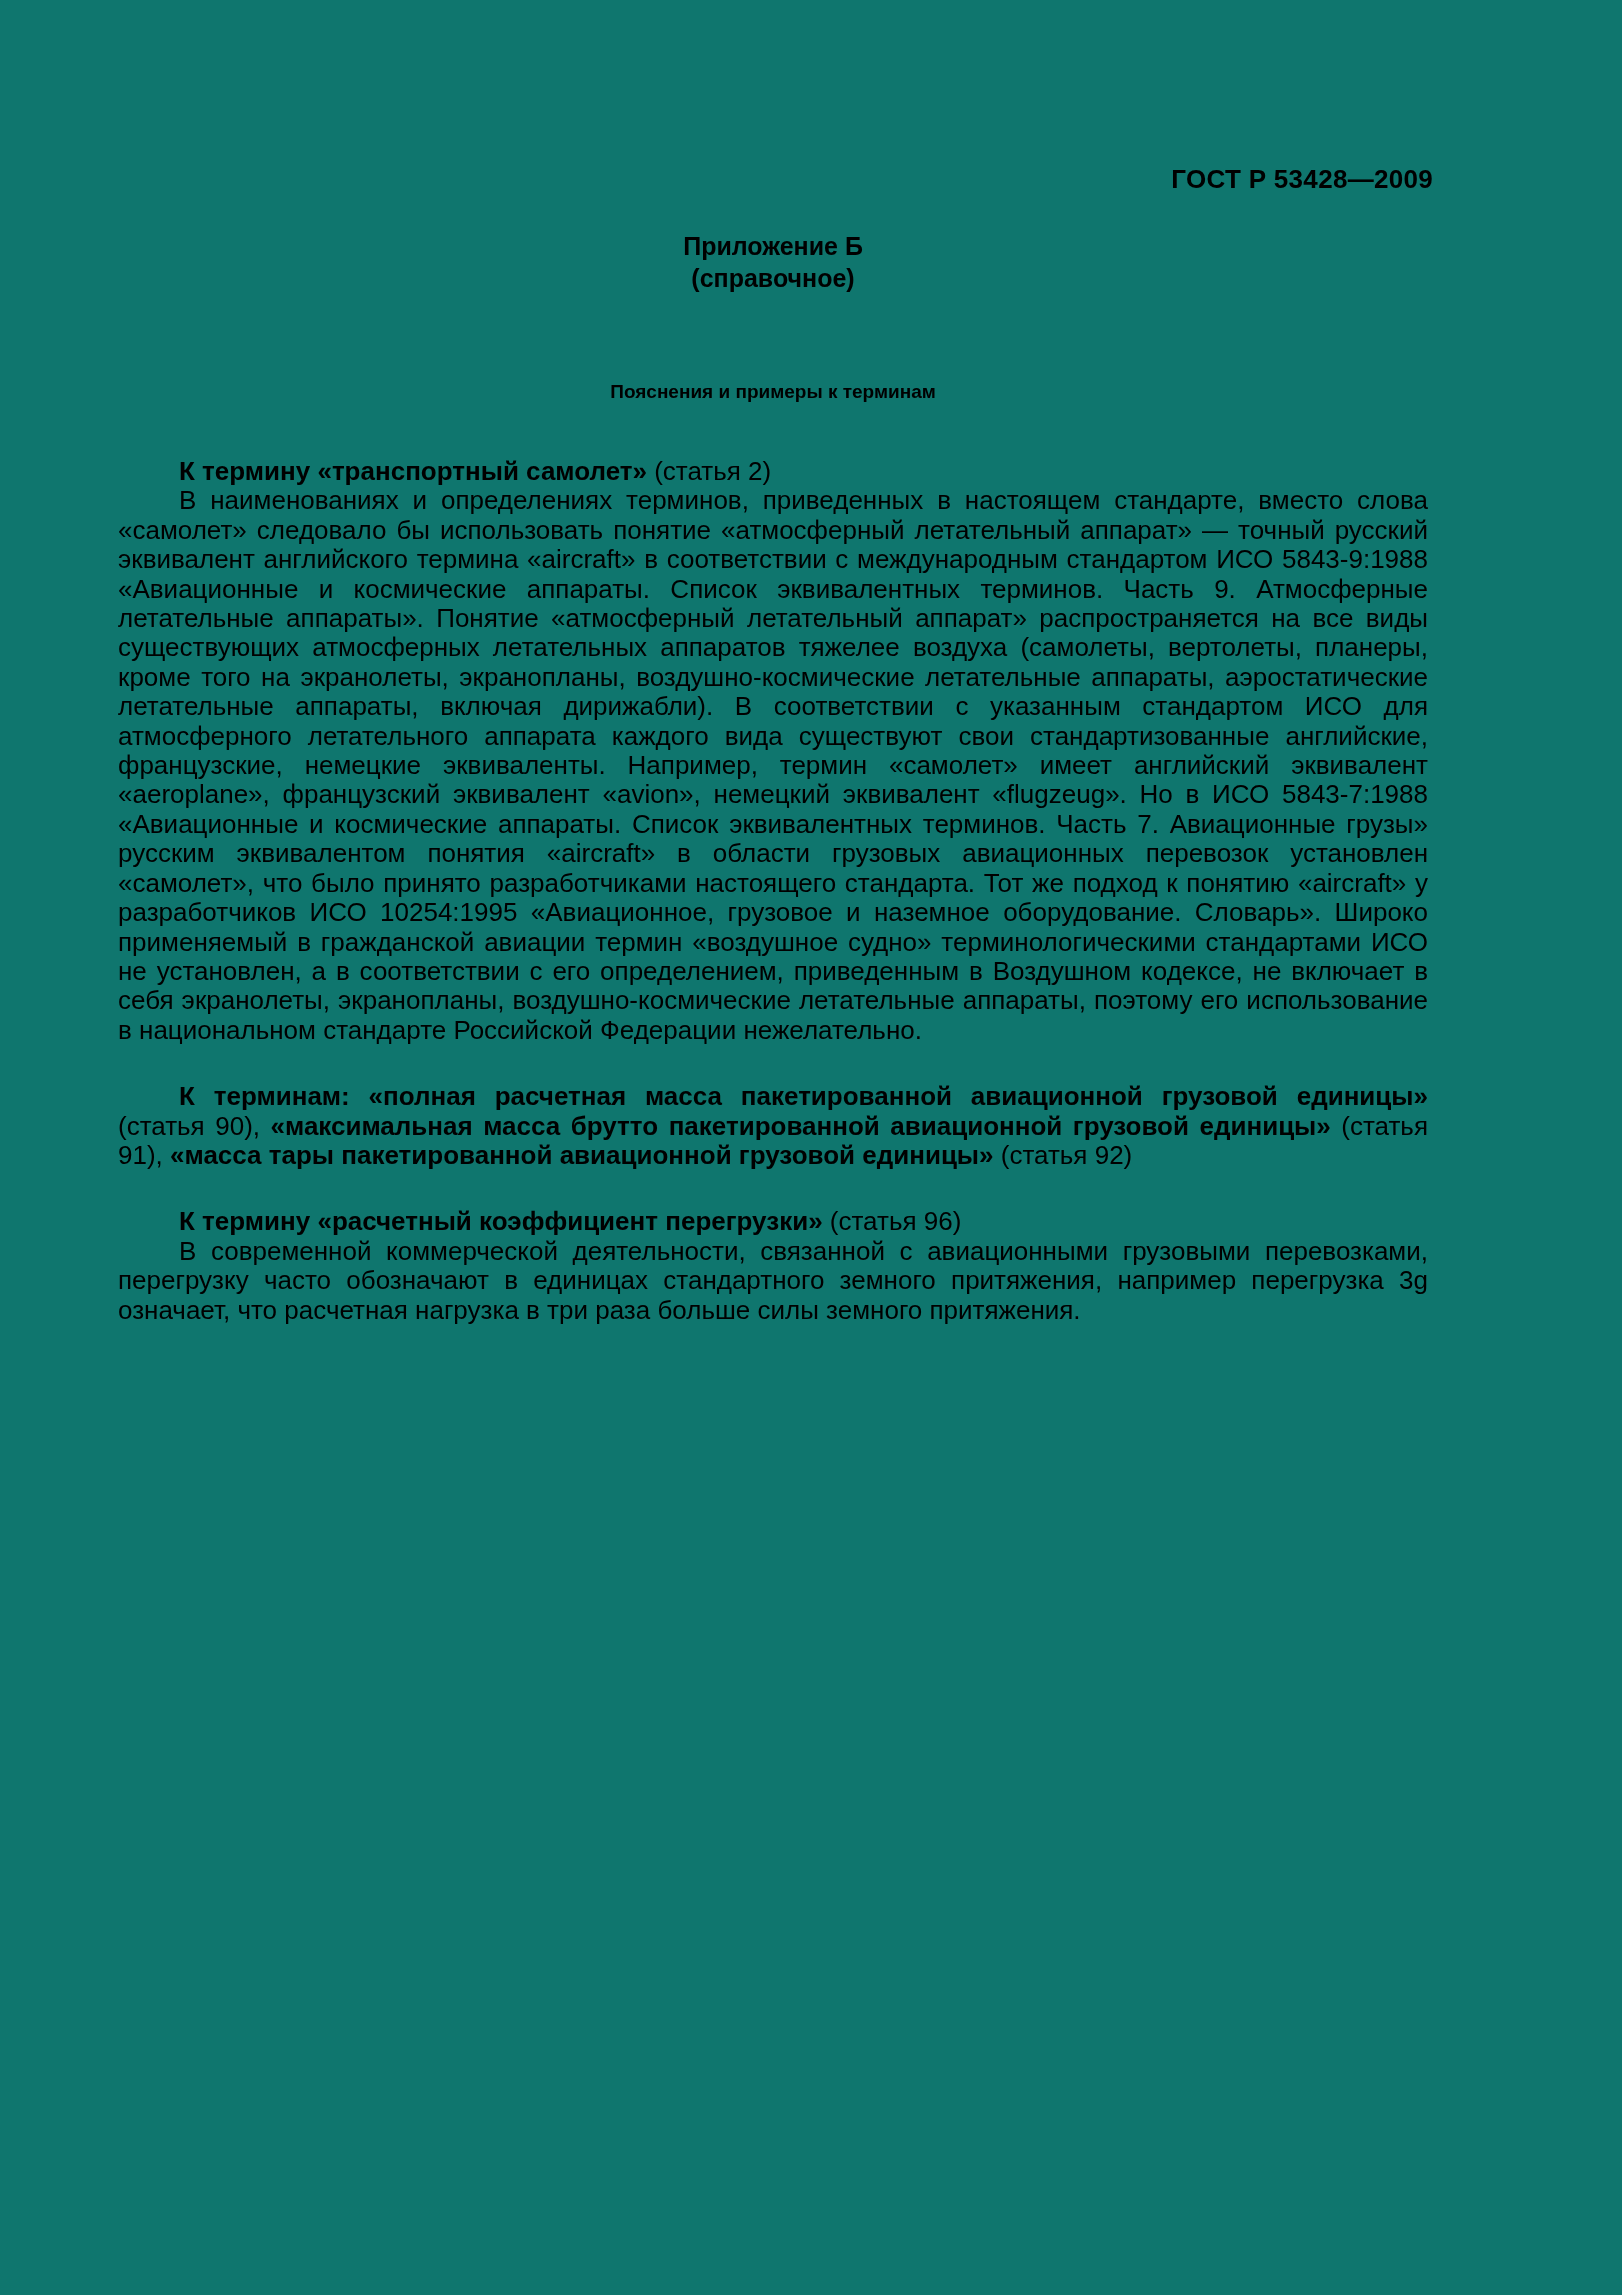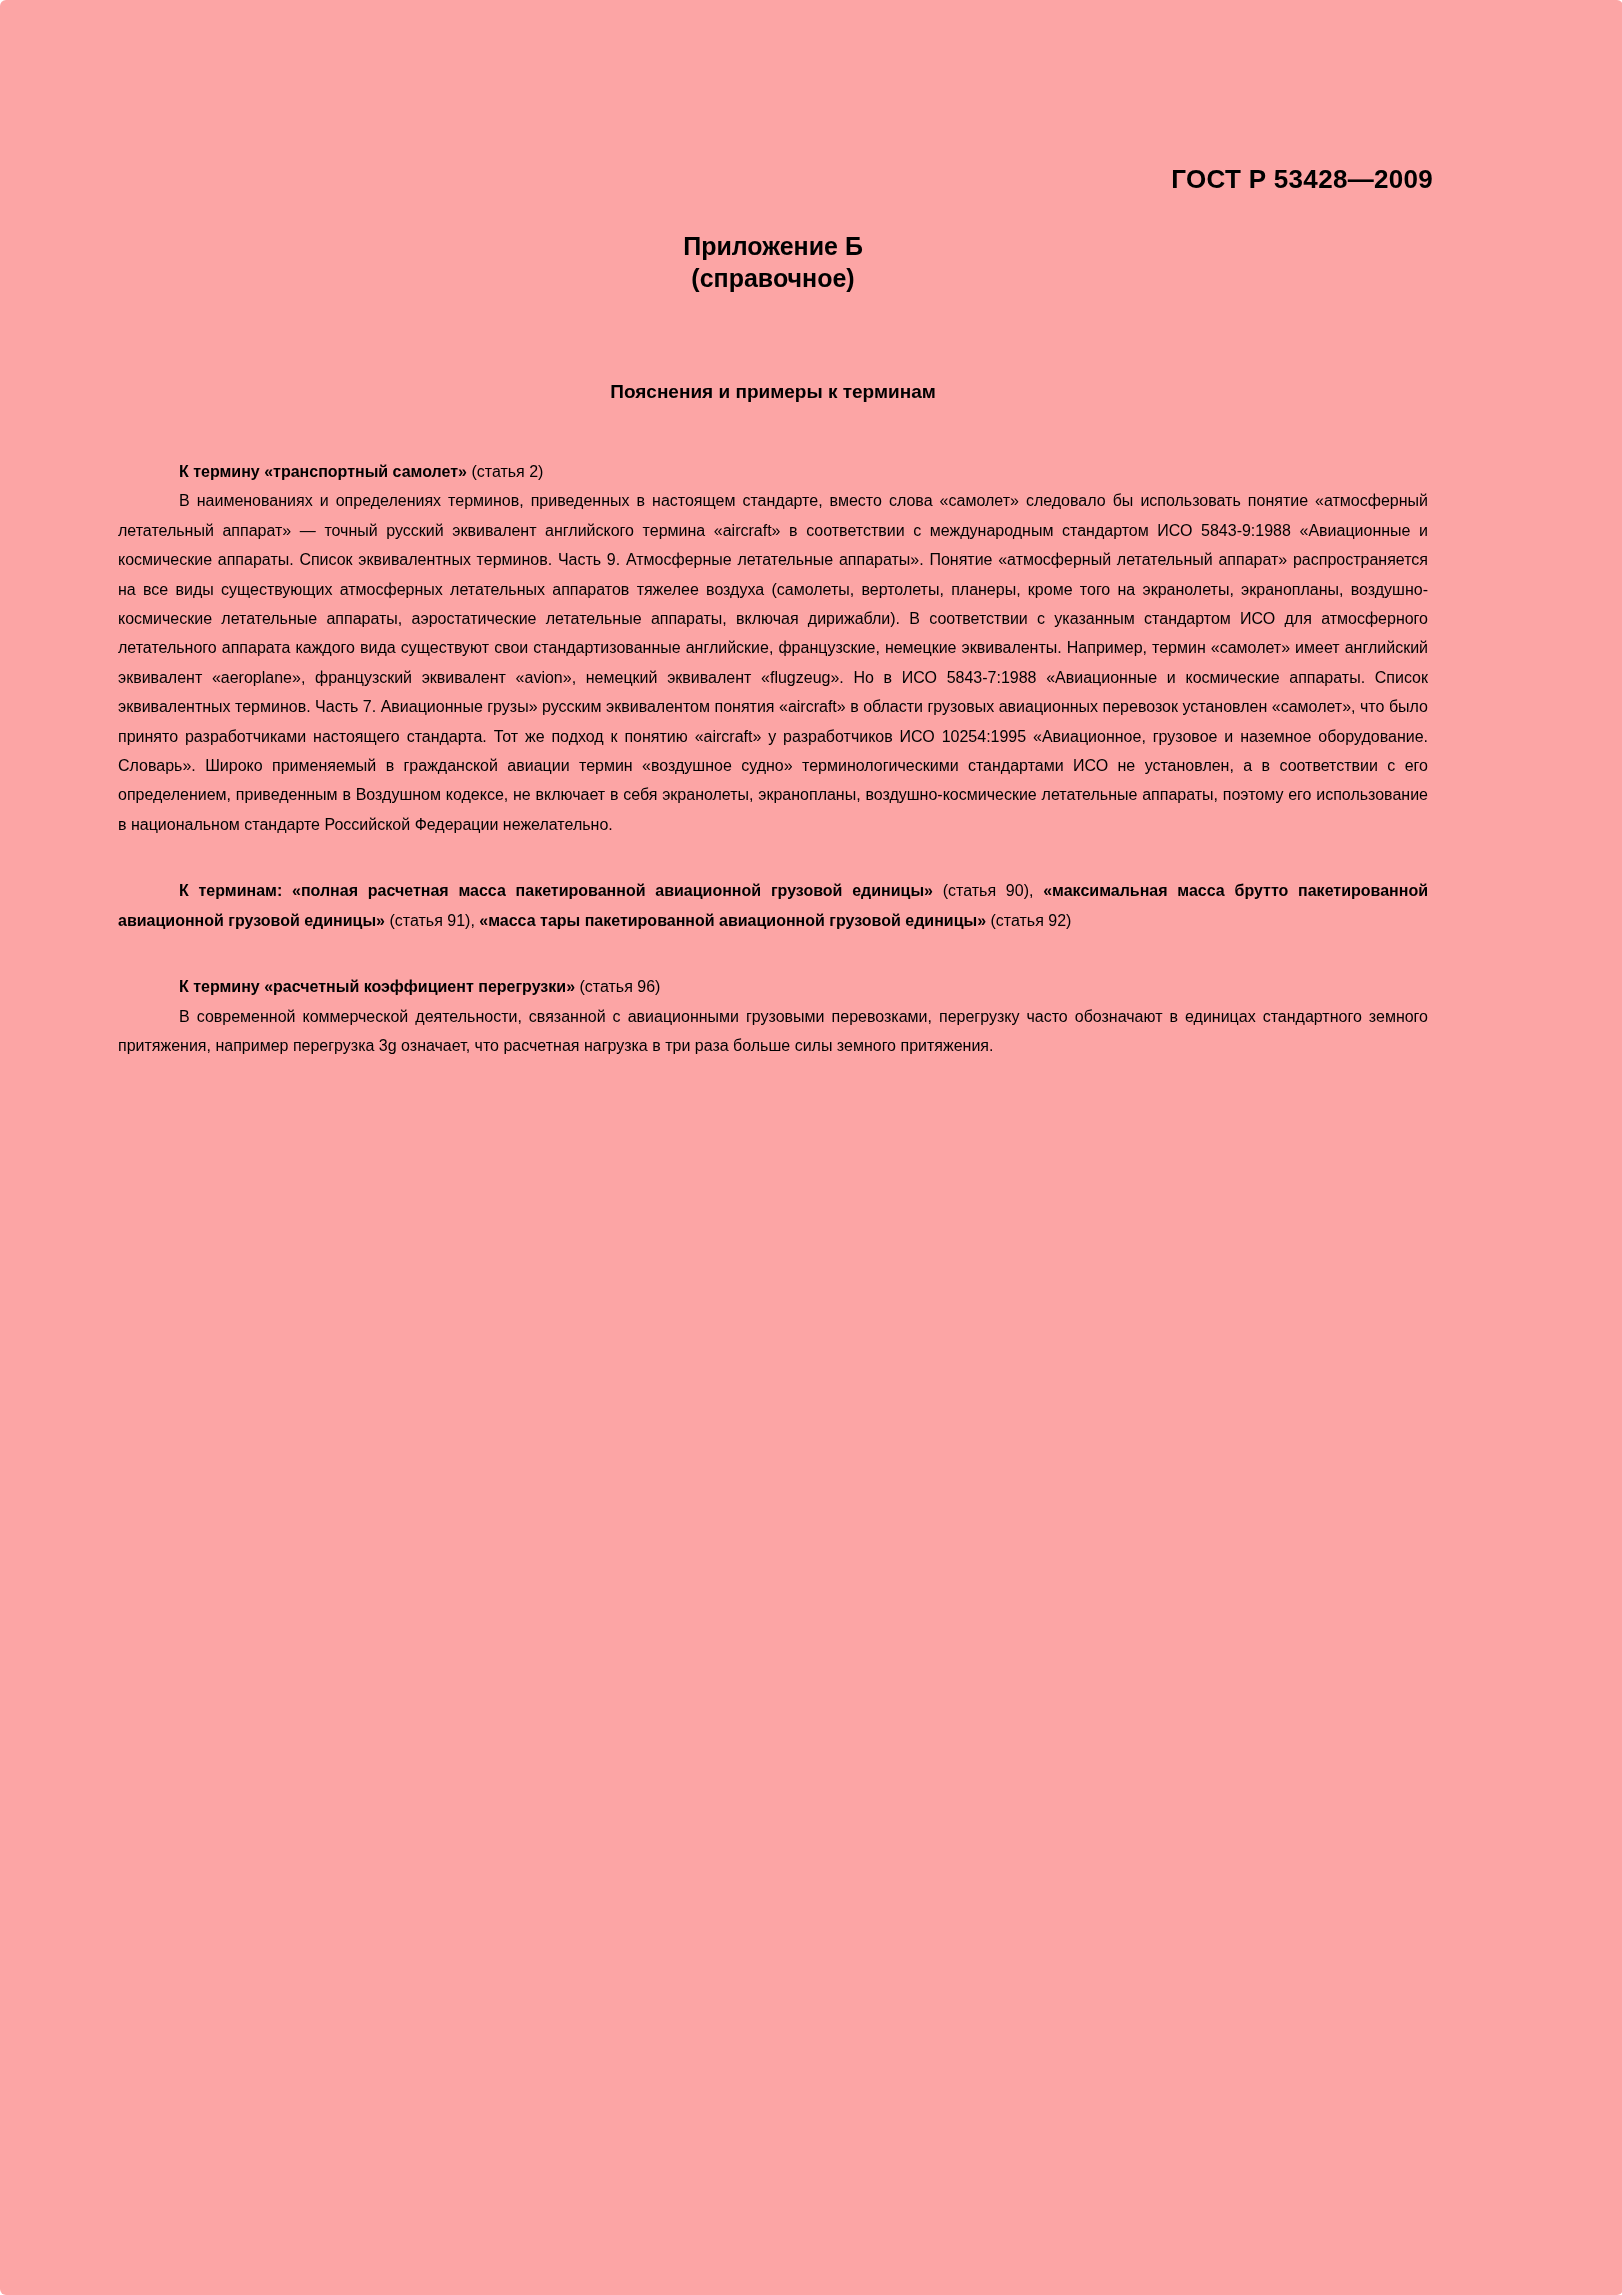--- a/index.html
+++ b/index.html
@@ -4,25 +4,24 @@
 <style>
   html, body {
     margin: 0;
     padding: 0;
     background: #ffffff;
   }
   .page {
     position: relative;
     width: 1623px;
     height: 2295px;
-    background: #fca5a5;
+    background: #0f766e;
     color: #000000;
     font-family: "Liberation Sans", sans-serif;
     overflow: hidden;
-    border-radius: 6px;
   }
   .std-header {
     position: absolute;
     top: 164px;
     left: 118px;
     width: 1315px;
     text-align: right;
     font-weight: bold;
     font-size: 26px;
     letter-spacing: 0.3px;
@@ -45,21 +44,21 @@
     text-align: center;
     font-weight: bold;
     font-size: 19px;
     margin: 0;
   }
   .content {
     position: absolute;
     top: 457px;
     left: 118px;
     width: 1310px;
-    font-size: 16px;
+    font-size: 26px;
     line-height: 29.4px;
     text-align: justify;
   }
   .section + .section { margin-top: 37px; }
   .term-heading, .para {
     margin: 0;
     text-indent: 61px;
   }
   .term-heading .b { font-weight: bold; }
   .page-num {

